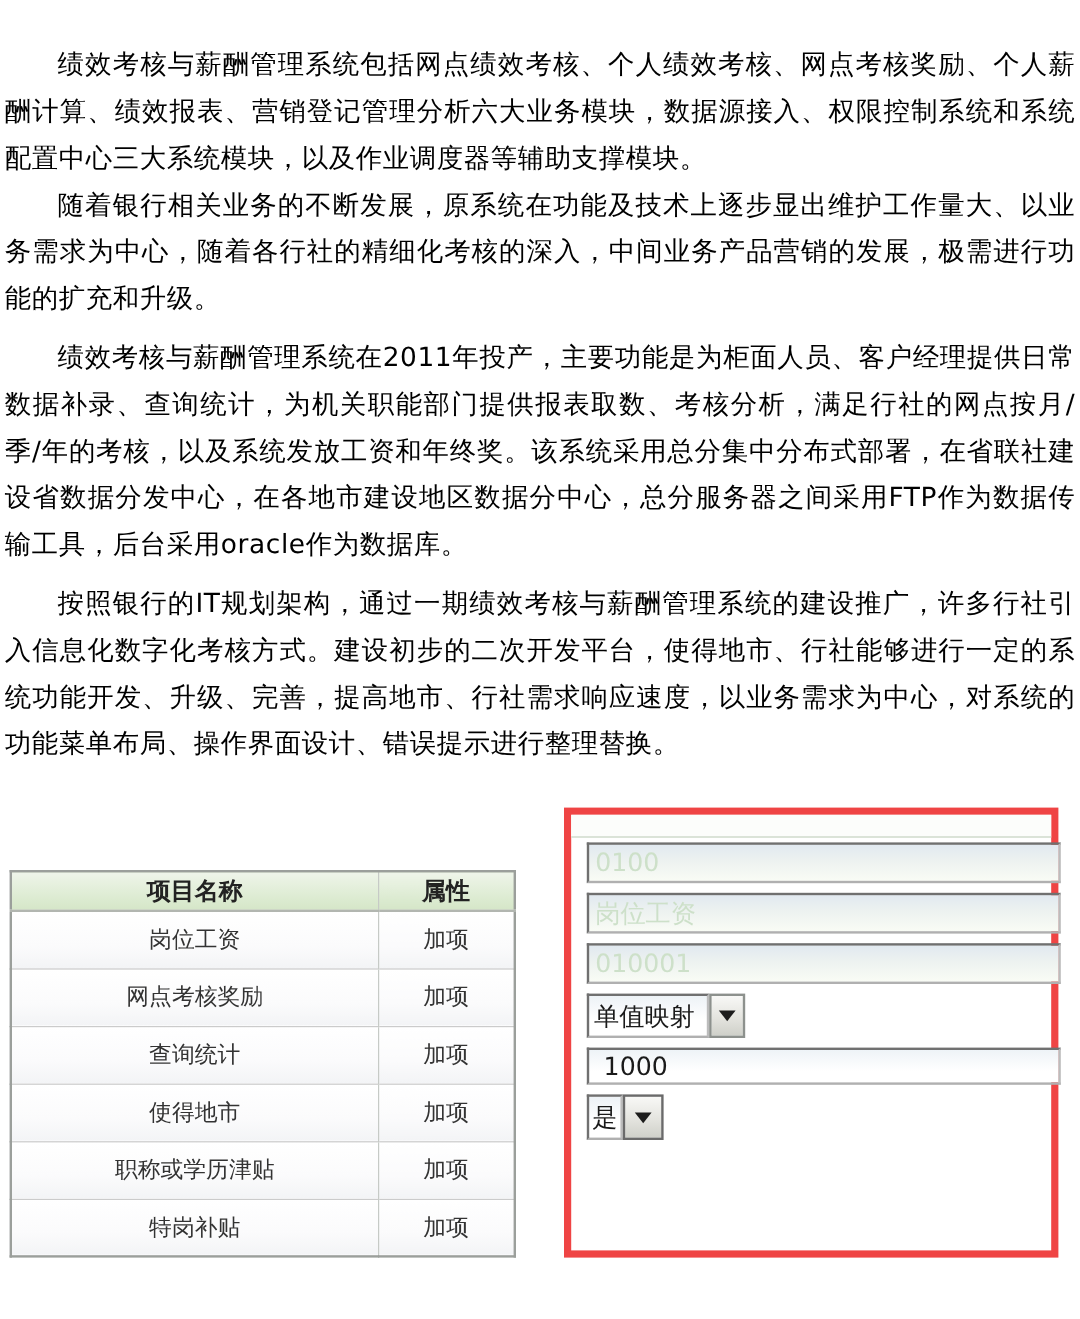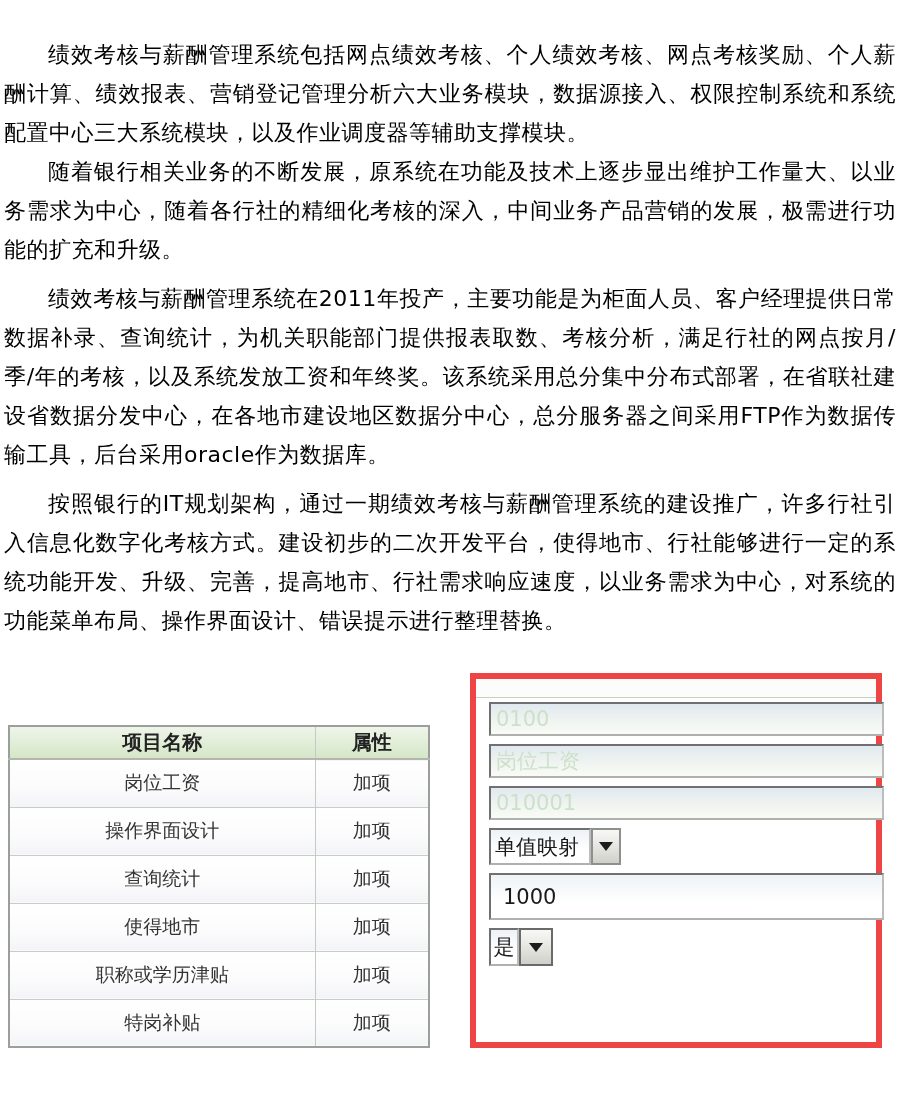--- a/index.html
+++ b/index.html
@@ -87,21 +87,21 @@
   }
   .fld.disabled {
     background: linear-gradient(180deg, #e1e9f0 0%, #edf2f0 45%, #f9fcf5 100%);
     color: #cde0c9;
   }
   .fld.enabled {
     background: linear-gradient(180deg, #edf2f6 0%, #fdfefd 55%, #ffffff 100%);
     color: #1a1a1a;
   }
   .fld.amount {
-    height: 47px;
+    height: 31px;
     line-height: 27px;
     background: linear-gradient(180deg, #eef3f7 0%, #ffffff 65%);
     color: #1a1a1a;
     padding-left: 12px;
   }
 
   .dd { display: flex; align-items: stretch; margin-bottom: 8px; }
   .dd-box {
     border: 2px solid;
     border-color: #707070 #bcbcbc #b0b0b0 #707070;
@@ -155,21 +155,21 @@
           <th>项目名称</th>
           <th>属性</th>
         </tr>
       </thead>
       <tbody>
         <tr>
           <td>岗位工资</td>
           <td>加项</td>
         </tr>
         <tr>
-          <td>操作界面设计</td>
+          <td>网点考核奖励</td>
           <td>加项</td>
         </tr>
         <tr>
           <td>查询统计</td>
           <td>加项</td>
         </tr>
         <tr>
           <td>使得地市</td>
           <td>加项</td>
         </tr>

